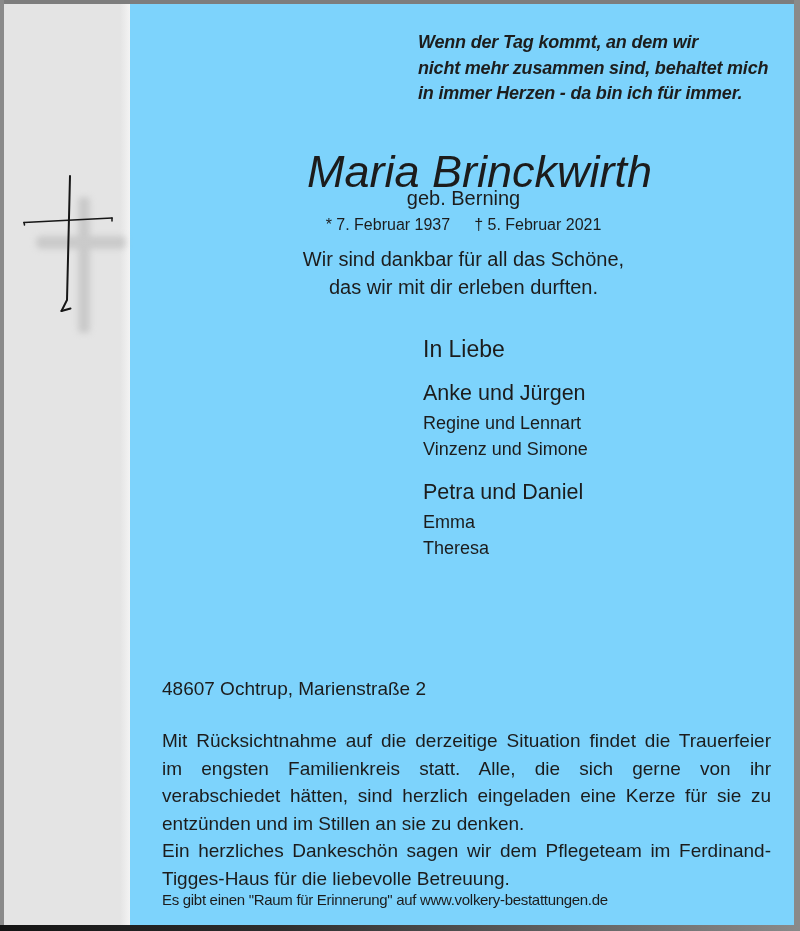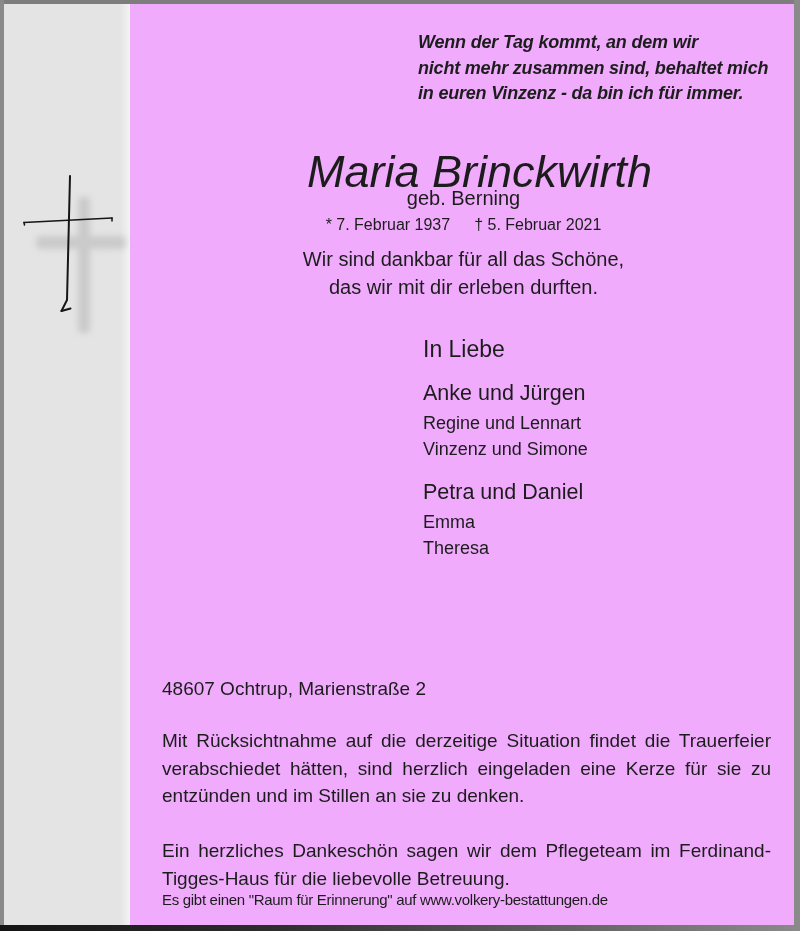--- a/index.html
+++ b/index.html
@@ -1,19 +1,19 @@
 <!DOCTYPE html>
 <html><head>
 <meta charset="utf-8">
 <style>
   html,body{margin:0;padding:0;background:#fff;}
   .page{
     position:relative;
     width:800px;height:931px;
-    background:#f0abfc;
+    background:#7dd3fc;
     font-family:"Liberation Sans", sans-serif;
     color:#1c1c1c;
     overflow:hidden;
   }
   
   .frame-top{position:absolute;left:0;top:0;width:800px;height:4px;background:#7d7d7d;}
   .frame-left{position:absolute;left:0;top:0;width:4px;height:931px;background:#8a8a8a;}
   .frame-right{position:absolute;right:0;top:0;width:6px;height:931px;background:#8a8a8a;}
   .frame-bottom{position:absolute;left:0;bottom:0;width:800px;height:6px;
     background:linear-gradient(to right,#141414 0%,#2e2e2e 35%,#6f6f6f 80%,#8a8a8a 100%);}
@@ -78,21 +78,21 @@
           <path d="M20 68.5 l0.5 2.5" stroke-width="1.5"></path>
           <path d="M108 64 l0 3" stroke-width="1.5"></path>
         </g>
       </svg>
     </div>
   </div>
 
   <div class="quote">
     <div>Wenn der Tag kommt, an dem wir</div>
     <div>nicht mehr zusammen sind, behaltet mich</div>
-    <div>in euren Vinzenz - da bin ich für immer.</div>
+    <div>in immer Herzen - da bin ich für immer.</div>
   </div>
 
   <h1 class="centered name">Maria Brinckwirth</h1>
 
   <div class="centered maiden">geb. Berning</div>
 
   <div class="centered dates">
     <span class="birth">* 7. Februar 1937</span><span>† 5. Februar 2021</span>
   </div>
 
@@ -115,20 +115,21 @@
       <div class="family-head">Petra und Daniel</div>
       <div class="family-member">Emma</div>
       <div class="family-member">Theresa</div>
     </div>
   </div>
 
   <div class="address">48607 Ochtrup, Marienstraße 2</div>
 
   <div class="para para1">
     <div class="jline">Mit Rücksichtnahme auf die derzeitige Situation findet die Trauerfeier</div>
+    <div class="jline">im engsten Familienkreis statt. Alle, die sich gerne von ihr</div>
     <div class="jline">verabschiedet hätten, sind herzlich eingeladen eine Kerze für sie zu</div>
     <div class="lline">entzünden und im Stillen an sie zu denken.</div>
   </div>
 
   <div class="para para2">
     <div class="jline">Ein herzliches Dankeschön sagen wir dem Pflegeteam im Ferdinand-</div>
     <div class="lline">Tigges-Haus für die liebevolle Betreuung.</div>
   </div>
 
   <div class="footnote">Es gibt einen "Raum für Erinnerung" auf www.volkery-bestattungen.de</div>

